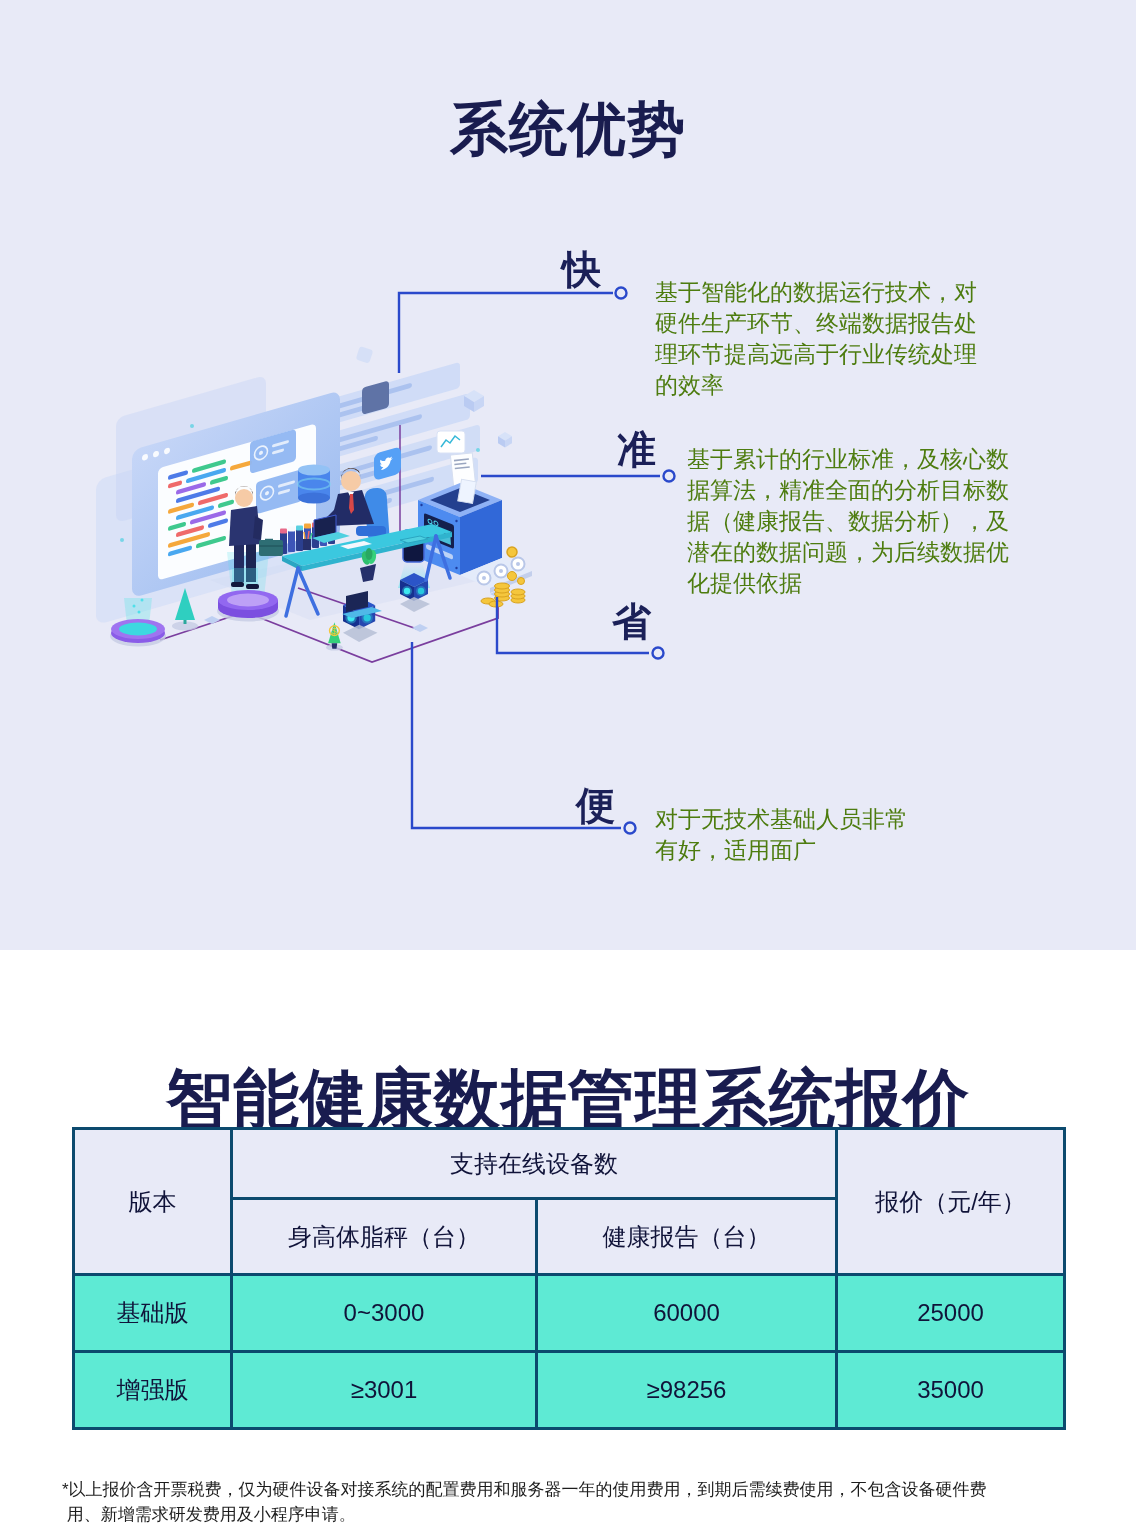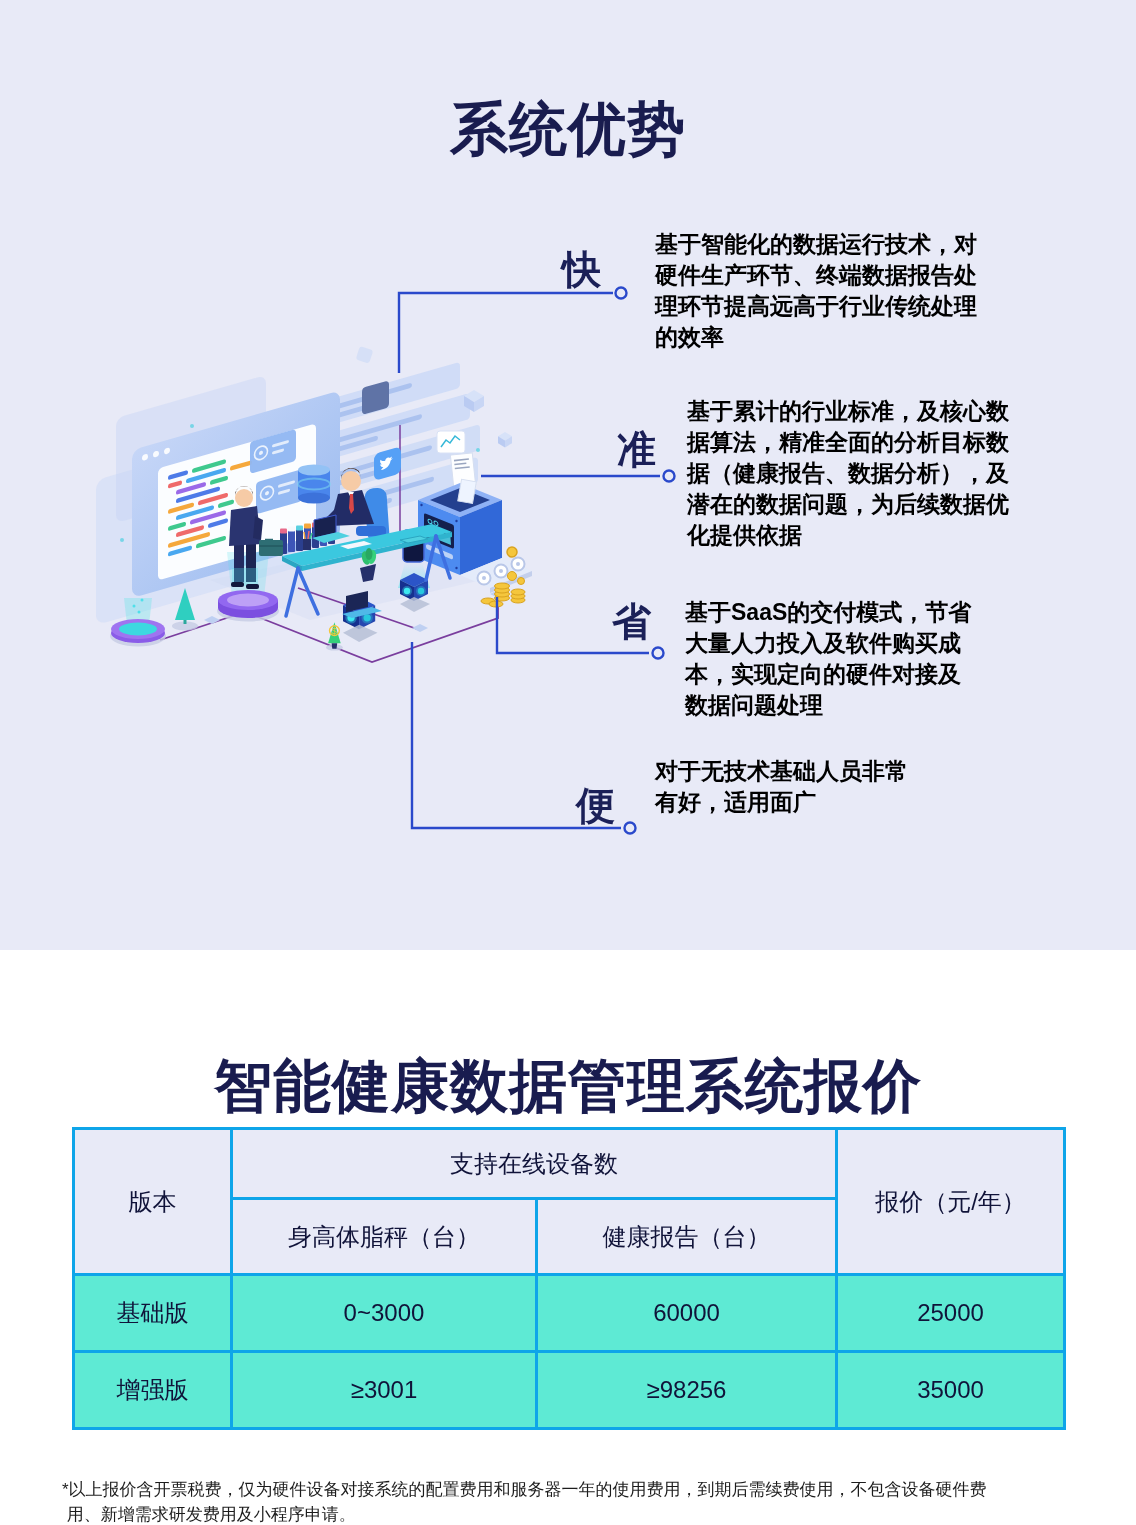--- a/index.html
+++ b/index.html
@@ -3,31 +3,31 @@
 <meta charset="utf-8">
 <style>
   html,body{margin:0;padding:0;background:#fff;}
   #page{position:relative;width:1136px;height:1525px;overflow:hidden;
         font-family:"Liberation Sans","DejaVu Sans",sans-serif;}
   
   #top-section{position:absolute;left:0;top:0;width:1136px;height:950px;background:#E8EAF7;}
   .page-title{position:absolute;left:0;top:52px;width:1136px;text-align:center;
               font-size:58px;font-weight:800;color:#191C4F;letter-spacing:1px;}
   .adv-glyph{position:absolute;font-size:39px;font-weight:800;color:#1B2058;line-height:1;}
-  .adv-text{position:absolute;font-size:23px;line-height:31px;font-weight:700;
-            color:#000000;white-space:pre-line;}
+  .adv-text{position:absolute;font-size:23px;line-height:31px;font-weight:400;
+            color:#4d7c0f;white-space:pre-line;margin-top:48px;}
   #illustration{position:absolute;left:60px;top:330px;}
   #connectors{position:absolute;left:0;top:0;}
   
   #bottom-section{position:absolute;left:0;top:950px;width:1136px;height:575px;background:#FFFFFF;}
   .pricing-title{position:absolute;left:0;top:50px;width:1136px;text-align:center;
-                 font-size:58px;font-weight:800;color:#191C4F;letter-spacing:1px;}
+                 font-size:66px;font-weight:800;color:#191C4F;letter-spacing:1px;}
   .price-table{position:absolute;left:72px;top:177px;border-collapse:collapse;table-layout:fixed;
                font-size:24px;color:#101339;}
-  .price-table th,.price-table td{border:3px solid #0ea5e9;text-align:center;vertical-align:middle;
+  .price-table th,.price-table td{border:3px solid #0c4a6e;text-align:center;vertical-align:middle;
                font-weight:400;padding:0;}
   .price-table th{background:#E8EAF7;}
   .price-table td{background:#5eead4;}
   .row-h1{height:70px;} .row-h2{height:76px;} .row-d{height:77px;}
   .footnote{position:absolute;left:62px;top:510px;width:1018px;font-size:17px;line-height:25px;
             color:#1C1C1C;white-space:pre-wrap;}
 </style>
 </head>
 <body>
 
@@ -382,24 +382,20 @@
 的效率</div>
 
     <div class="adv-glyph" style="left:617px;top:430px;">准</div>
     <div class="adv-text" style="left:687px;top:396px;width:390px;">基于累计的行业标准，及核心数
 据算法，精准全面的分析目标数
 据（健康报告、数据分析），及
 潜在的数据问题，为后续数据优
 化提供依据</div>
 
     <div class="adv-glyph" style="left:612px;top:602px;">省</div>
-    <div class="adv-text" style="left:685px;top:597px;width:360px;">基于SaaS的交付模式，节省
-大量人力投入及软件购买成
-本，实现定向的硬件对接及
-数据问题处理</div>
 
     <div class="adv-glyph" style="left:576px;top:786px;">便</div>
     <div class="adv-text" style="left:655px;top:756px;width:320px;">对于无技术基础人员非常
 有好，适用面广</div>
   </section>
 
   <section id="bottom-section">
 
     <h2 class="pricing-title">智能健康数据管理系统报价</h2>
 

